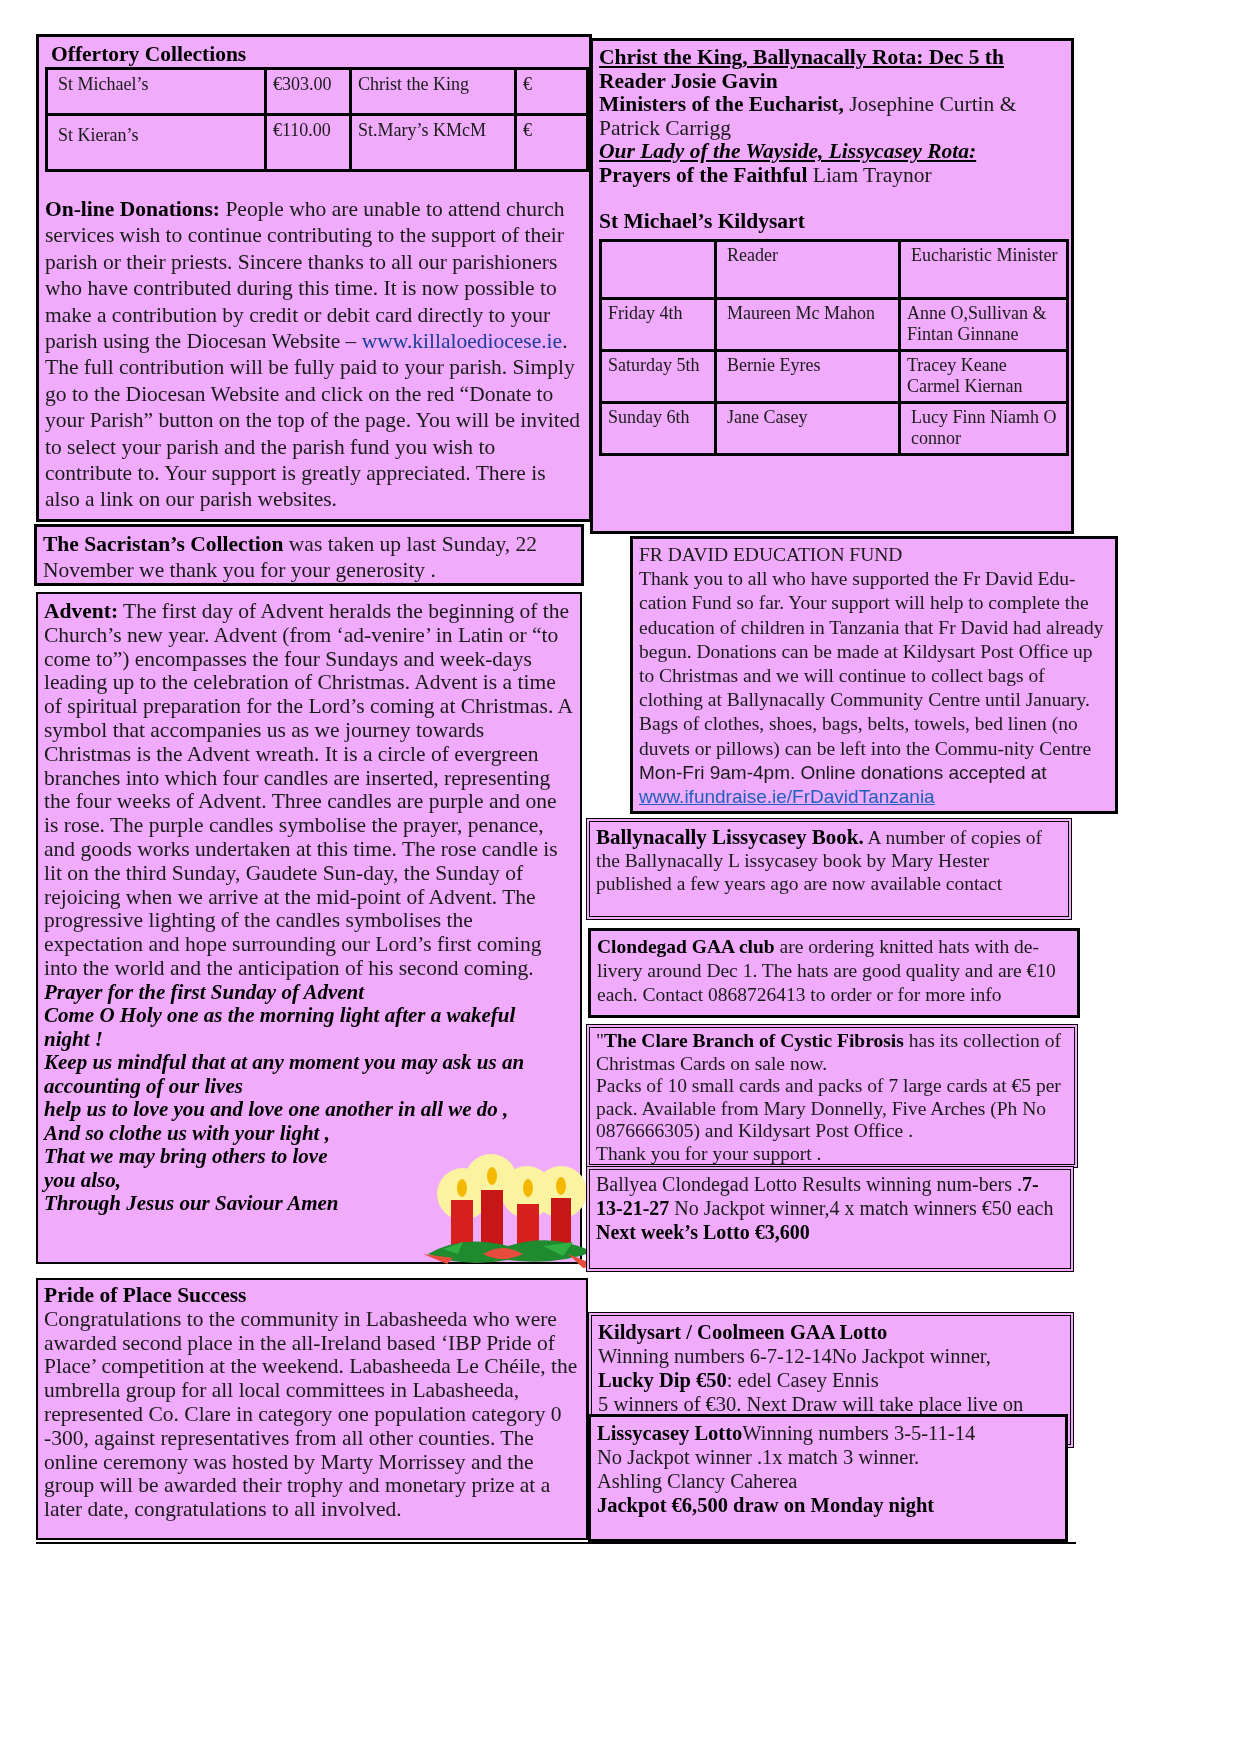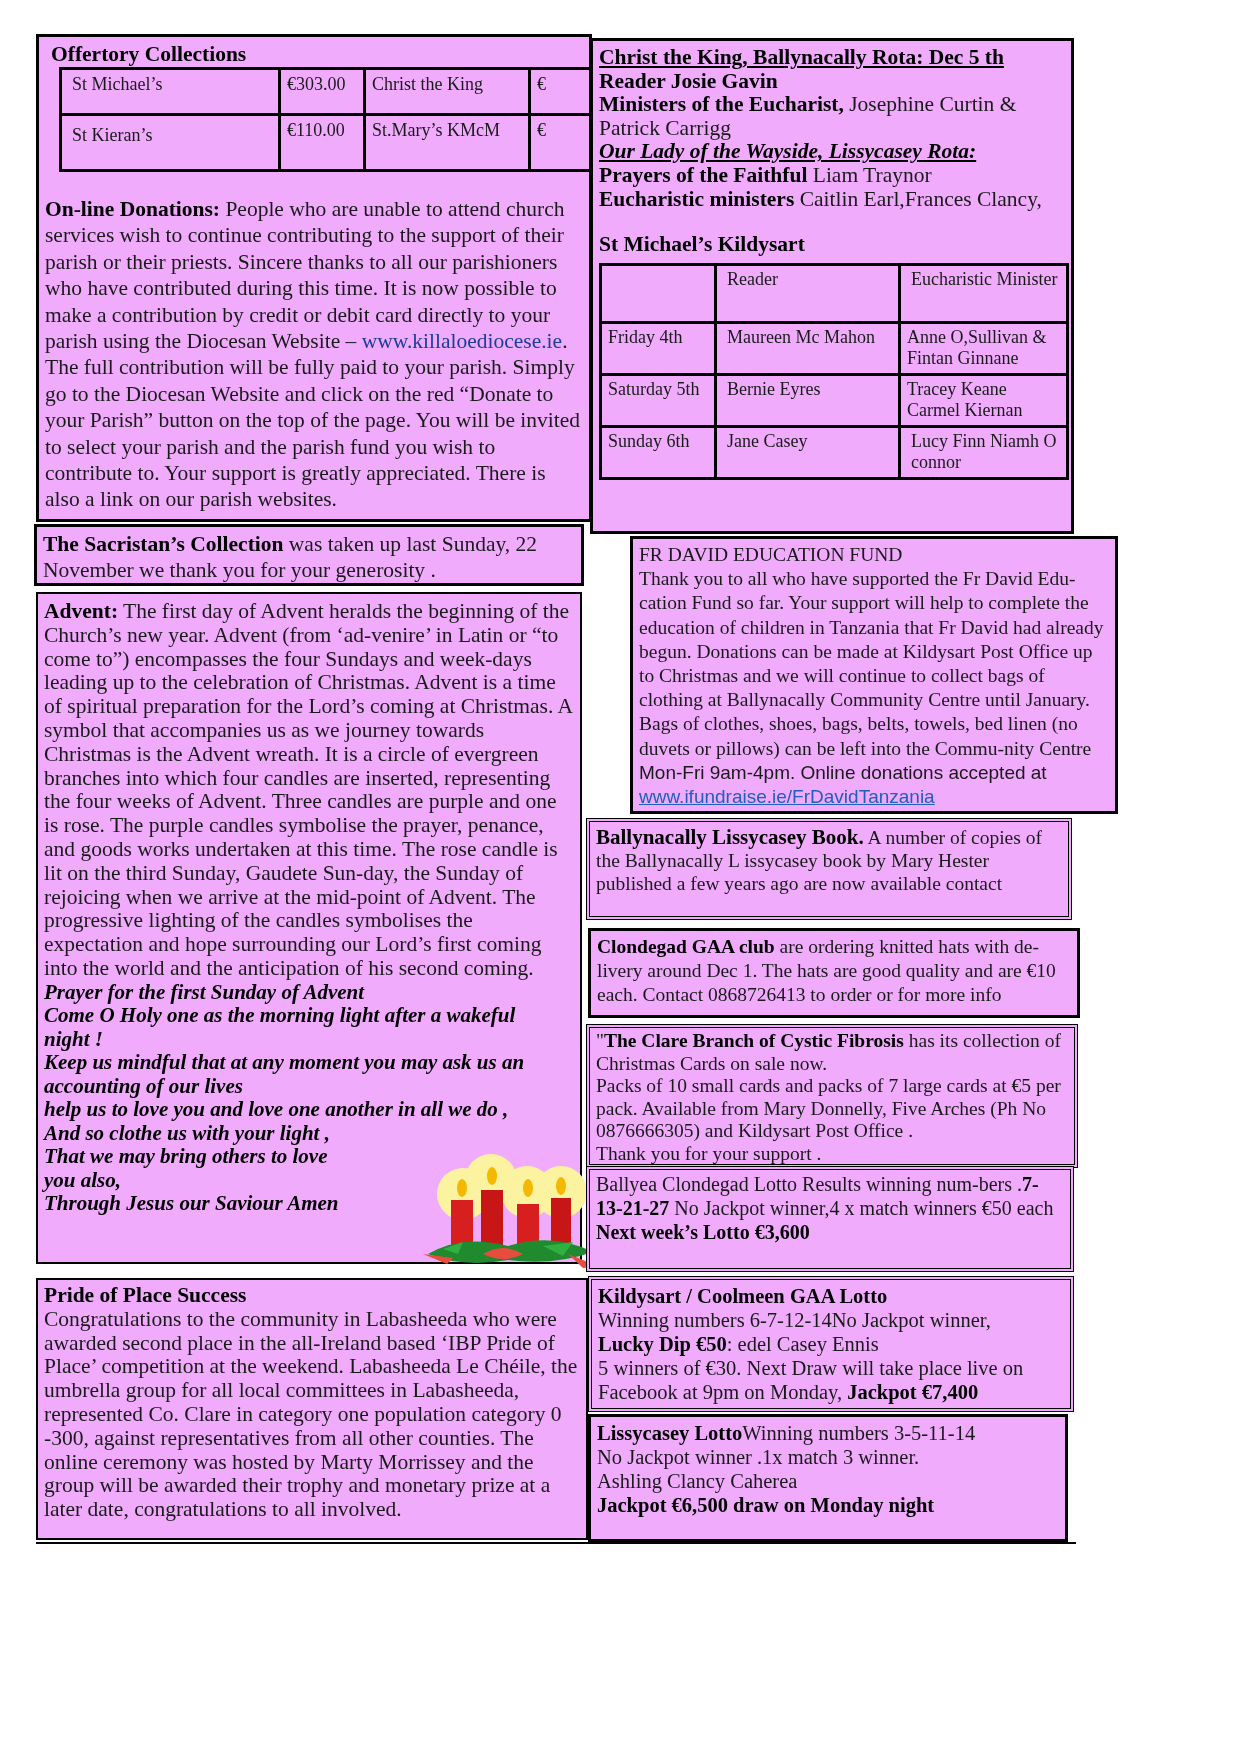--- a/index.html
+++ b/index.html
@@ -20,21 +20,21 @@
   .rota td { font-size:18px; line-height:21px; }
   .ul { text-decoration:underline; }
   .it { font-style:italic; }
   p { margin:0; }
 </style>
 </head>
 <body>
 
 <div class="box b3" style="left:36px; top:34px; width:556px; height:488px; padding:4px 6px 0 6px;">
   <div class="bold" style="font-size:21.5px; line-height:26px; padding-left:6px;">Offertory Collections</div>
-  <table class="off" style="width:544px; margin-left:14px;">
+  <table class="off" style="width:544px; margin-left:0;">
     <tbody>
         <tr style="height:46px;">
       <td style="width:200px;padding-left:10px;">St Michael’s</td>
       <td style="width:70px;">€303.00</td>
       <td style="width:150px;">Christ the King</td>
       <td>€</td>
     </tr>
     <tr style="height:56px;">
       <td style="padding-left:10px;padding-top:8px;">St Kieran’s</td>
       <td>€110.00</td>
@@ -95,21 +95,20 @@
   </p>
 </div>
 
 <div class="box b3" style="left:590px; top:38px; width:484px; height:496px; padding:5px 6px;">
   <div class="txt" style="line-height:23.6px;">
     <div class="bold ul">Christ the King, Ballynacally Rota:  Dec 5 th</div>
     <div class="bold">Reader  Josie Gavin</div>
     <div><span class="bold">Ministers of the Eucharist,</span><span> Josephine Curtin &amp; Patrick Carrigg</span></div>
     <div class="bold it ul">Our Lady of the Wayside, Lissycasey Rota:</div>
     <div><span class="bold">Prayers of the Faithful</span><span>  Liam Traynor</span></div>
-    <div><span class="bold">Eucharistic ministers</span><span> Caitlin Earl,Frances Clancy,</span></div>
     <div class="bold" style="margin-top:22px;">St Michael’s Kildysart</div>
   </div>
   <table class="rota" style="width:470px; margin-top:6px;">
     <tbody>
         <tr style="height:58px;">
       <td style="width:100px;"></td>
       <td style="width:165px;padding-left:10px;">Reader</td>
       <td style="padding-left:10px;">Eucharistic Minister</td>
     </tr>
     <tr style="height:52px;">
@@ -156,21 +155,21 @@
     <span>Thank you for your support .</span>
   </p>
 </div>
 
 <div class="box dbl" style="left:586px; top:1166px; width:488px; height:106px; padding:2px 6px;">
   <p class="txt" style="font-size:20px; line-height:24px;">
     <span>Ballyea Clondegad Lotto  Results winning num-bers .</span><span class="bold">7-13-21-27</span><span> No Jackpot  winner,4 x match winners €50 each    </span><span class="bold">Next week’s Lotto €3,600</span>
   </p>
 </div>
 
-<div class="box dbl" style="left:588px; top:1276px; width:486px; height:136px; padding:4px 6px;">
+<div class="box dbl" style="left:588px; top:1312px; width:486px; height:136px; padding:4px 6px;">
   <div class="txt" style="font-size:20.5px; line-height:24px;">
     <div class="bold">Kildysart / Coolmeen GAA  Lotto</div>
     <div>Winning numbers 6-7-12-14No Jackpot winner,</div>
     <div><span class="bold">Lucky Dip €50</span><span>: edel Casey Ennis</span></div>
     <div><span>5 winners of €30. Next Draw will  take place live on Facebook at 9pm on Monday,  </span><span class="bold">Jackpot €7,400</span></div>
   </div>
 </div>
 
 <div class="box b3" style="left:588px; top:1414px; width:480px; height:128px; padding:4px 6px;">
   <div class="txt" style="font-size:20.5px; line-height:24px;">

